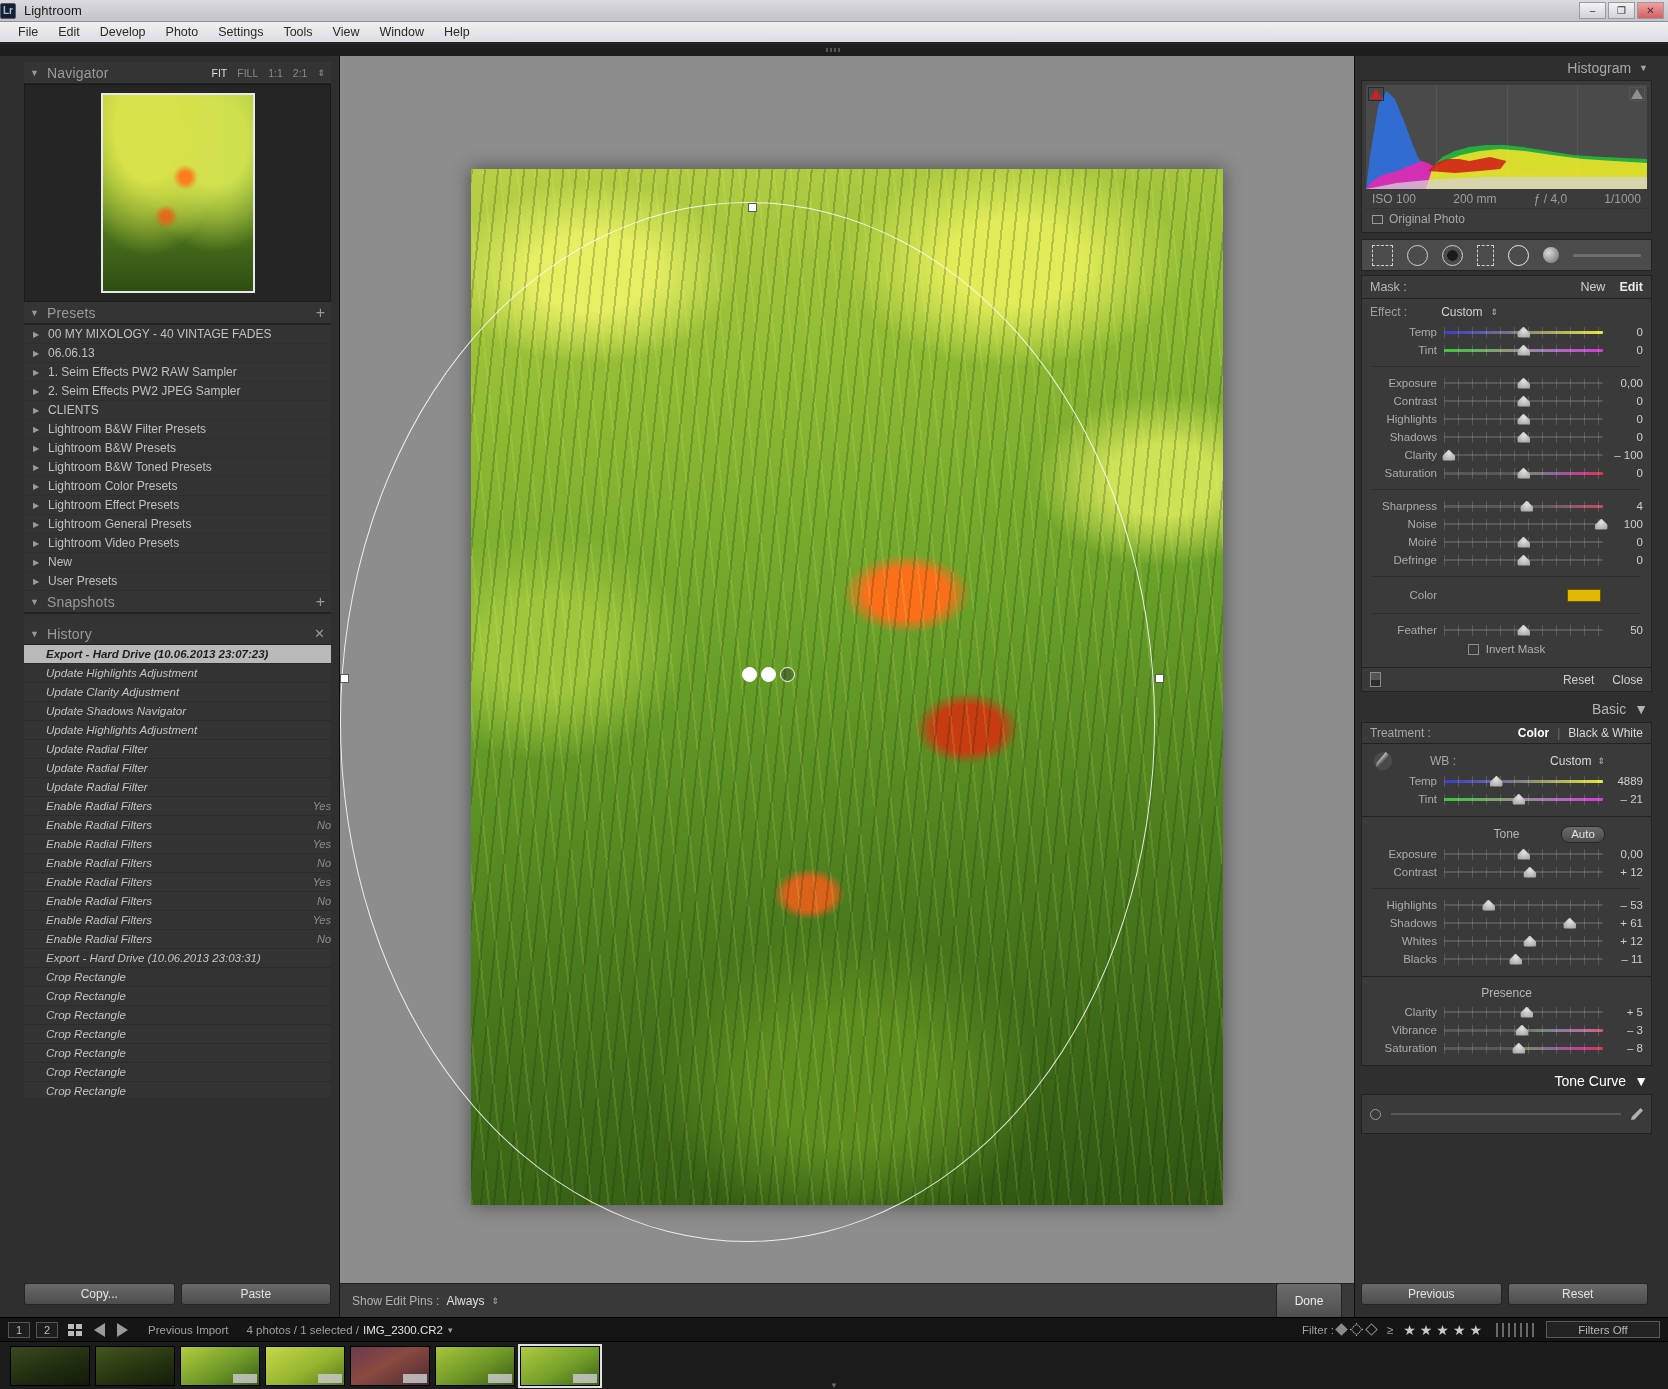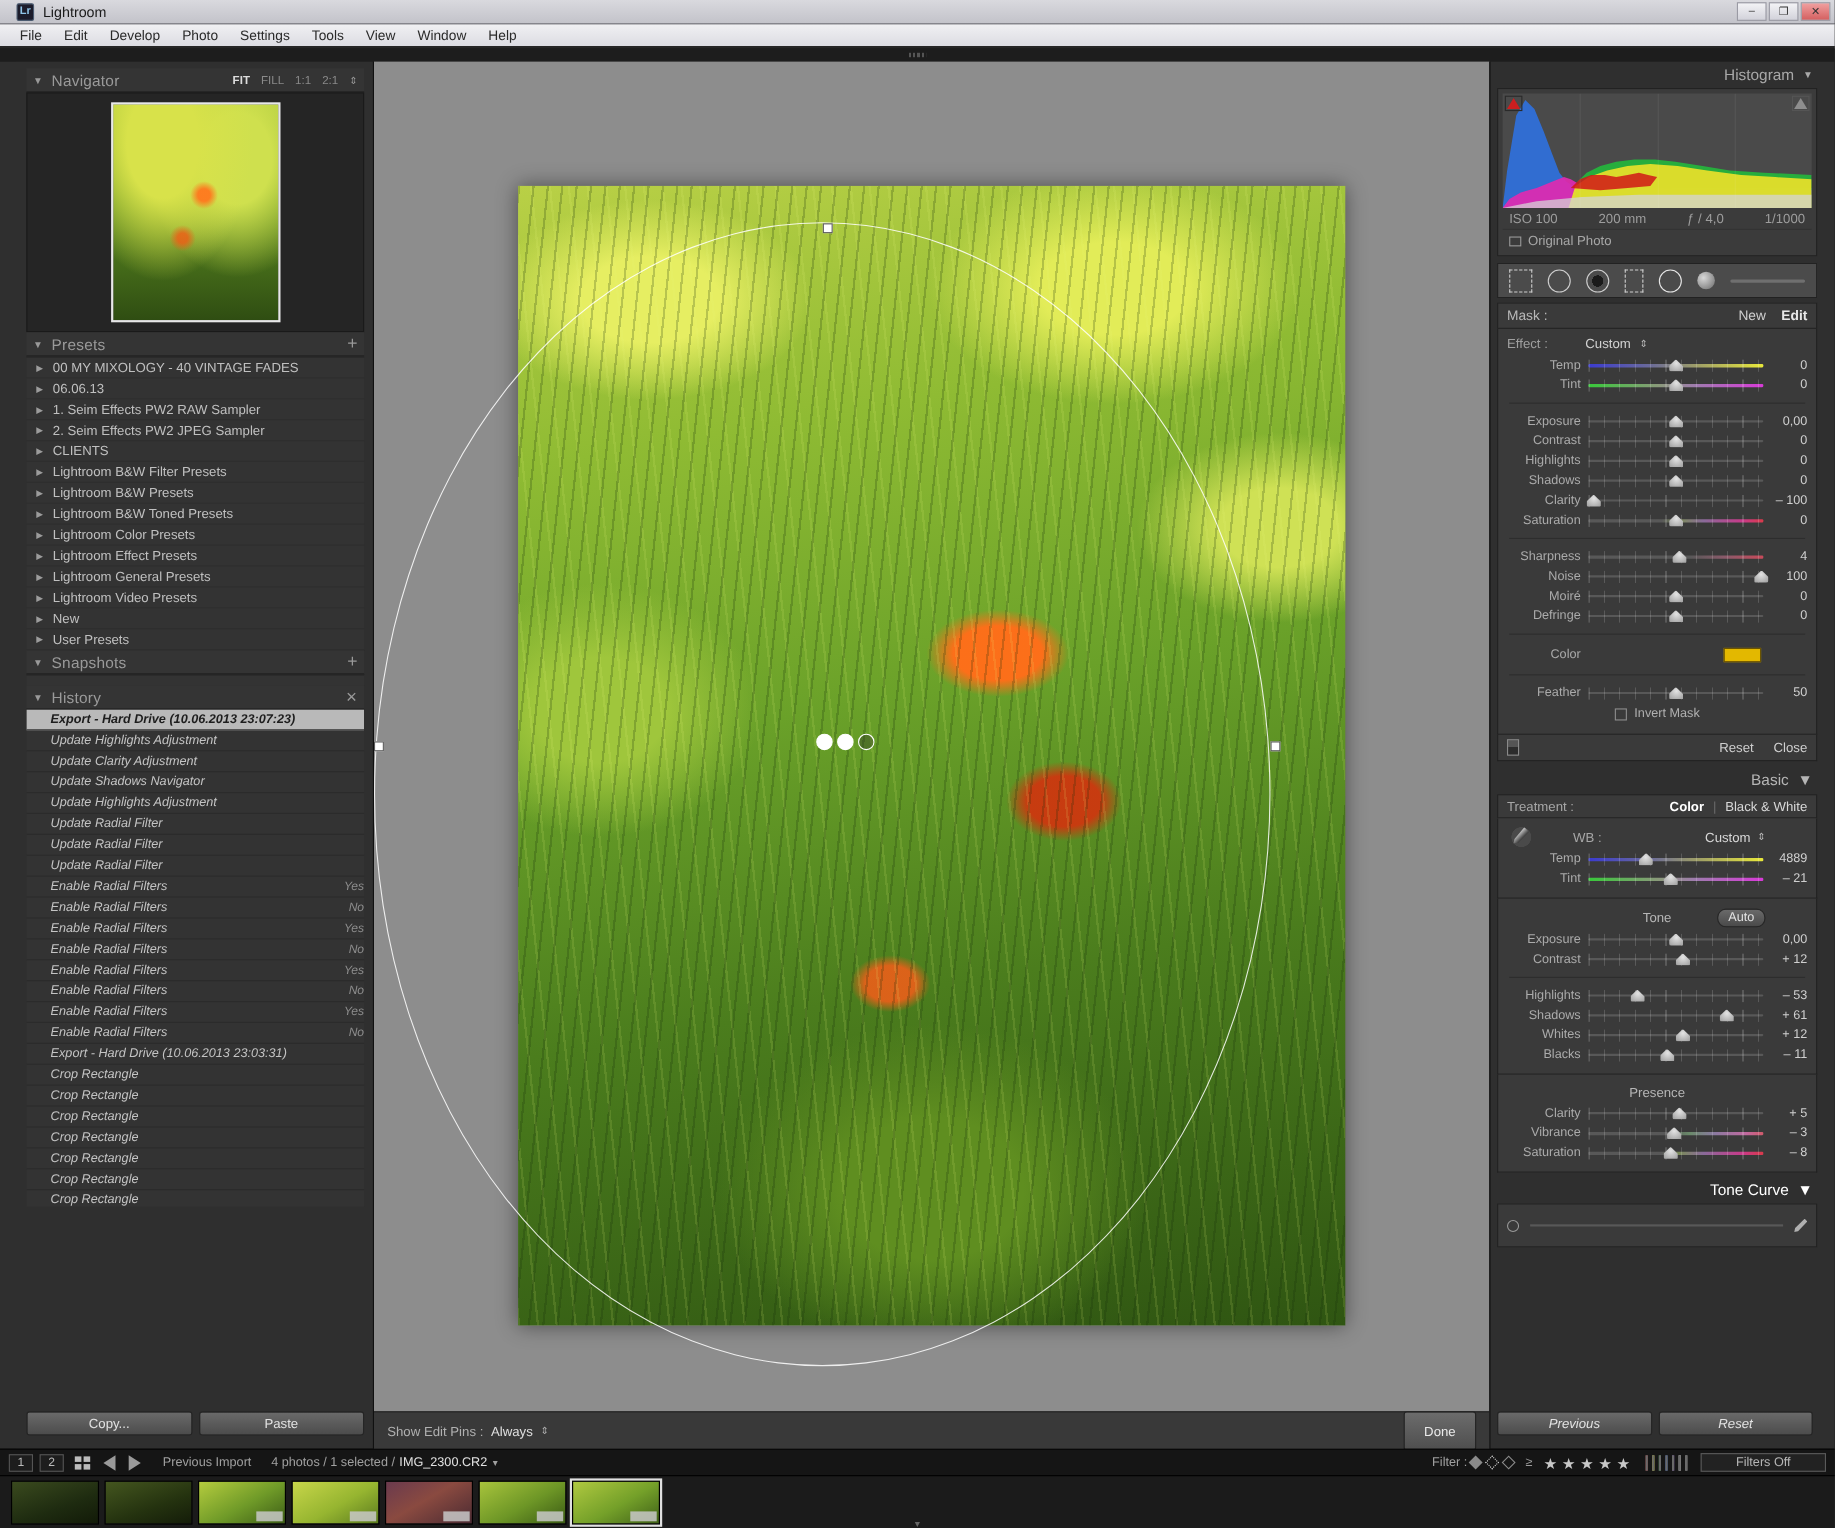--- a/index.html
+++ b/index.html
@@ -9,21 +9,21 @@
     font-family: "Liberation Sans", sans-serif;
     font-size: 12px;
     color: #b4b4b4;
     overflow: hidden;
     position: relative;
   }
 
   
   #titlebar {
     height: 22px; background: linear-gradient(#d9d9de,#c3c3ca);
-    display: flex; align-items: center; padding-left: 15px;
+    display: flex; align-items: center; padding-left: 0;
     border-bottom: 1px solid #8e8e96;
     position: relative;
   }
   #titlebar .lr-logo {
     width: 16px; height: 16px; background: #1c1c2b; color: #8fc4e8;
     font-size: 10px; font-weight: bold; display: flex;
     align-items: center; justify-content: center; border-radius: 2px;
     border: 1px solid #4a5a70;
   }
   #titlebar .ttl { color: #1a1a1a; font-size: 13px; margin-left: 8px; }
@@ -70,21 +70,21 @@
     background: #343434; color: #9a9a9a; font-size: 14px;
     padding: 0 6px; border-bottom: 1px solid #222;
   }
   .panel-hd .tri { font-size: 9px; margin-right: 8px; color: #999; }
   .panel-hd .hd-title { flex: 1; letter-spacing: .2px; }
   .panel-hd .plus { font-size: 16px; color: #999; line-height: 1; }
   .panel-hd .xbtn { font-size: 13px; color: #999; }
 
   .nav-modes { display: flex; gap: 10px; font-size: 10.5px; align-items: center; }
   .nav-modes .m { color: #8a8a8a; }
-  .nav-modes .m.active { color: #ddd; font-weight: bold; padding-left: 12px; }
+  .nav-modes .m.active { color: #ddd; font-weight: normal; padding-left: 12px; }
   .nav-modes .chev { color: #999; font-size: 9px; }
 
   #navBox {
     background: #252525; border: 1px solid #1a1a1a;
     height: 218px; display: flex; align-items: center; justify-content: center;
   }
   #navThumb {
     width: 154px; height: 200px; border: 2px solid #e8e8e8;
     background:
       radial-gradient(circle at 55% 42%, rgba(255,120,30,.95) 0 4%, transparent 9%),
@@ -367,21 +367,21 @@
     gap: 8px; color: #ffffff; font-size: 14px; padding-right: 4px; margin-top: 2px;
   }
   #tcBox { background: #3a3a3a; border: 1px solid #222; height: 40px;
     display:flex; align-items:center; padding: 0 8px; }
   .tc-circ { width: 11px; height: 11px; border: 1px solid #9a9a9a; border-radius: 50%; }
   .tc-bar { flex: 1; height: 2px; background: #585858; margin: 0 10px; }
   .tc-pen { width: 12px; height: 12px; background: #b0b0b0;
     clip-path: polygon(80% 0, 100% 20%, 30% 95%, 0 100%, 8% 70%); }
 
   #rightBtns {
-    position: absolute; left: 6px; right: 20px; bottom: 12px; display: flex; gap: 6px; font-style: italic;
+    position: absolute; left: 6px; right: 20px; bottom: 12px; display: flex; gap: 6px;
   }
 
   
   #filmstrip {
     position: absolute; left: 0; right: 0; bottom: 0; height: 72px;
     background: #1b1b1b; border-top: 1px solid #000;
   }
   #fsBar {
     height: 24px; display: flex; align-items: center; gap: 0;
     padding: 0 8px; background: #151515; border-bottom: 1px solid #000;

